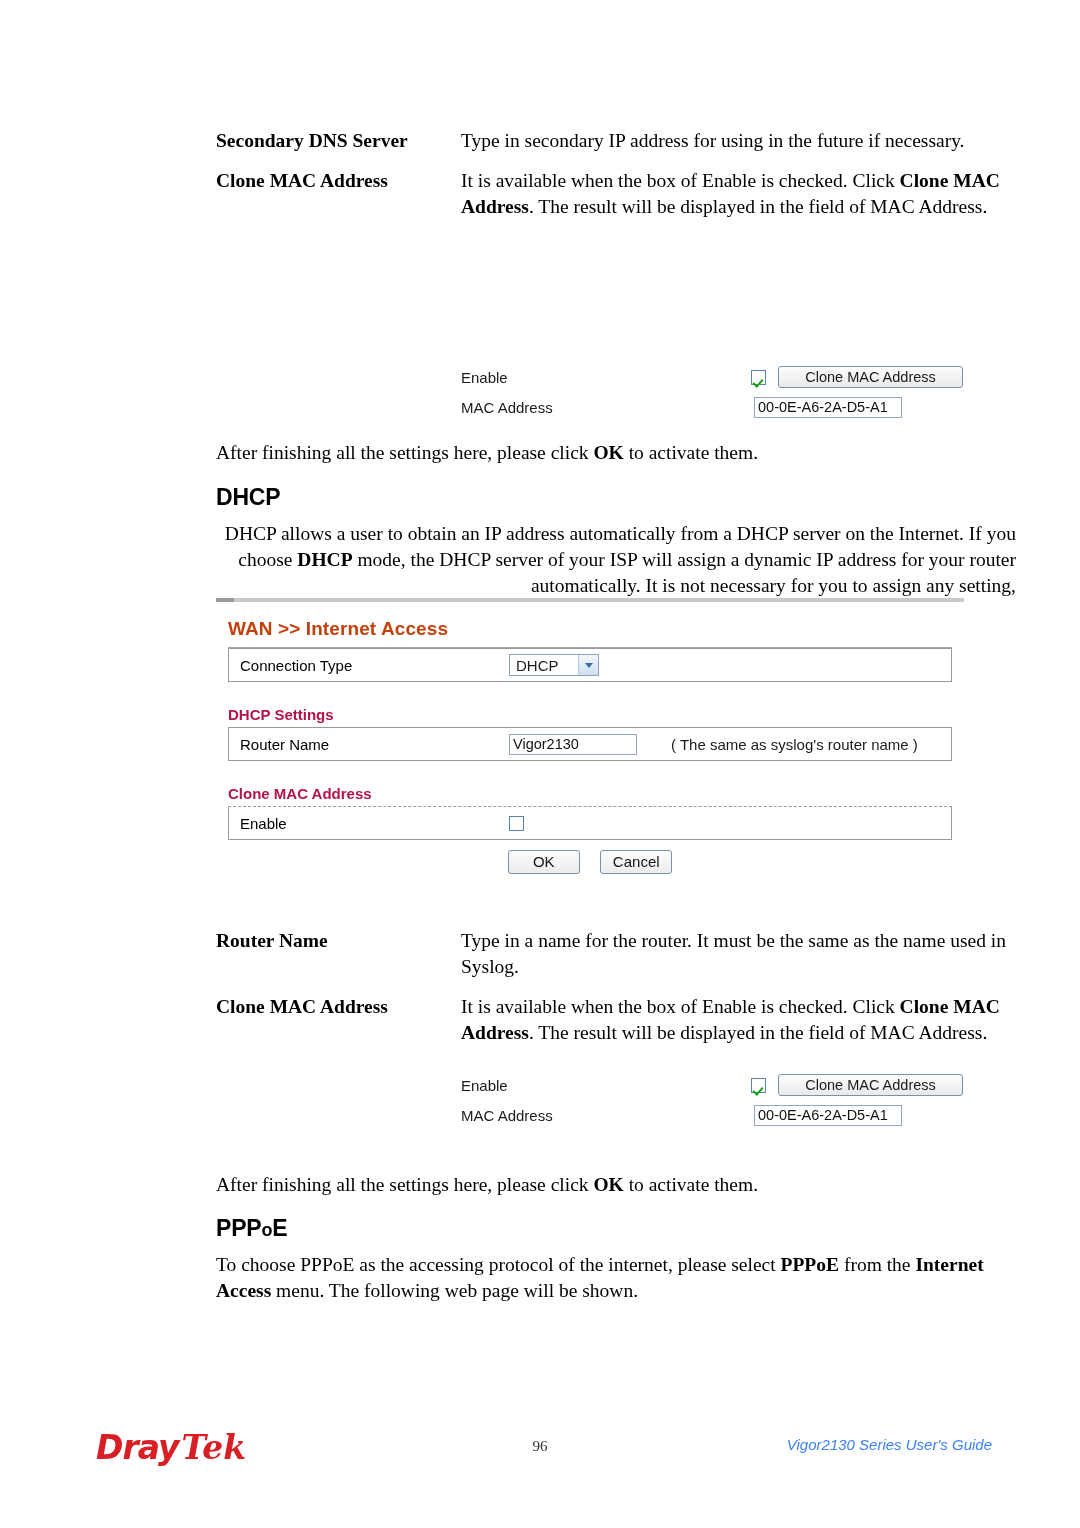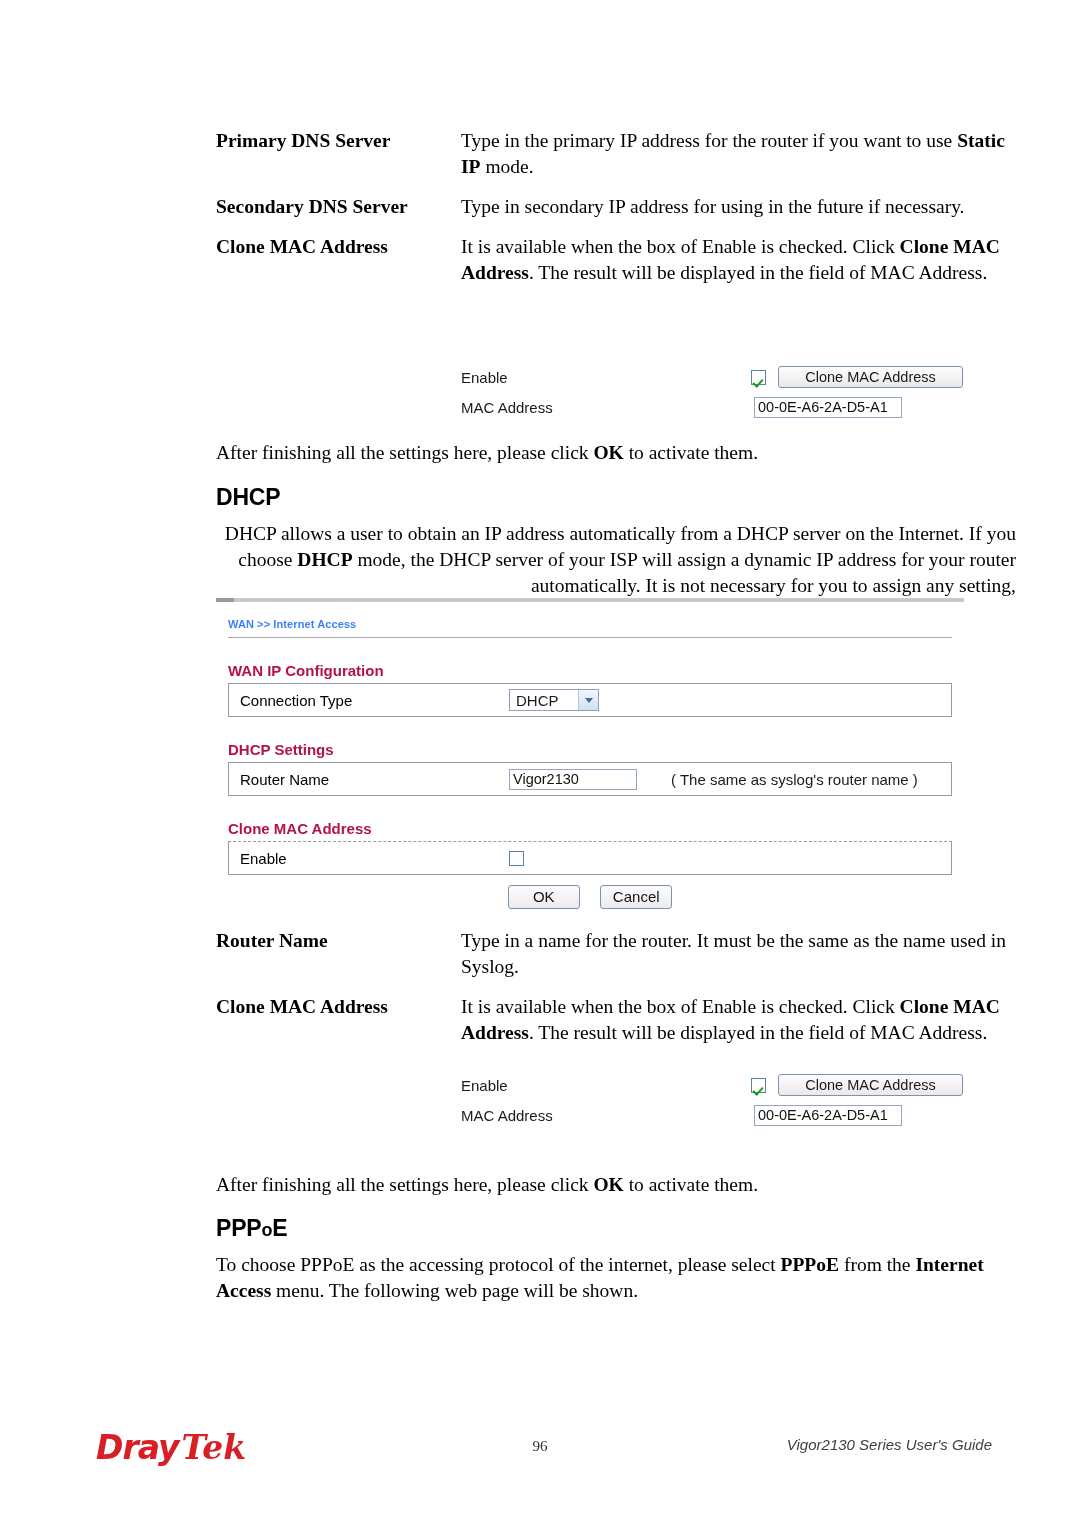--- a/index.html
+++ b/index.html
@@ -145,23 +145,23 @@
     background: #c9c9c9;
     width: 100%;
     margin-bottom: 16px;
   }
   .panel-topbar .nub {
     width: 18px;
     height: 4px;
     background: #9a9a9a;
   }
   .breadcrumb {
-    font-size: 11px;
-    font-weight: bold;
-    color: #3b82f6;
+    font-size: 19px;
+    font-weight: bold;
+    color: #c2410c;
     padding-left: 12px;
     letter-spacing: 0.1px;
   }
   .bc-rule {
     margin: 7px 12px 0 12px;
     border-bottom: 1px solid #a8a8a8;
   }
   .grp-title {
     font-size: 15px;
     font-weight: bold;
@@ -285,32 +285,28 @@
     font-size: 15px;
     color: #333;
   }
   .guide {
     position: absolute;
     right: 88px;
     top: 8px;
     font-family: "Liberation Sans", sans-serif;
     font-style: italic;
     font-size: 15px;
-    color: #404040;
+    color: #3b82f6;
     white-space: nowrap;
   }
 </style>
 </head>
 <body>
 
 <div class="defs" id="defs-top" style="top:128px;">
-    <div class="def-row">
-      <div class="def-term">Primary DNS Server</div>
-      <div class="def-desc">Type in the primary IP address for the router if you want to use <b>Static IP</b> mode.</div>
-    </div>
     <div class="def-row">
       <div class="def-term">Secondary DNS Server</div>
       <div class="def-desc">Type in secondary IP address for using in the future if necessary.</div>
     </div>
     <div class="def-row">
       <div class="def-term">Clone MAC Address</div>
       <div class="def-desc">It is available when the box of Enable is checked. Click <b>Clone MAC Address</b>. The result will be displayed in the field of MAC Address.</div>
     </div>
   </div>
 
@@ -333,21 +329,20 @@
 <div class="para" id="dhcp-para" style="top:521px;text-align:right;">DHCP allows a user to obtain an IP address automatically from a DHCP server on the Internet. If you choose <b>DHCP</b> mode, the DHCP server of your ISP will assign a dynamic IP address for your router automatically. It is not necessary for you to assign any setting,</div>
 
 <div id="router-panel">
   <div class="panel-topbar">
       <div class="nub"></div>
     </div>
 
   <div class="breadcrumb">WAN &gt;&gt; Internet Access</div>
   <div class="bc-rule"></div>
 
-  <div class="grp-title">WAN IP Configuration</div>
   <div class="frow">
     <span class="fcell-label">Connection Type</span>
     <span class="select-box">
       <span class="sv">DHCP</span>
       <span class="arrow">
           <i></i>
         </span>
     </span>
   </div>
 

